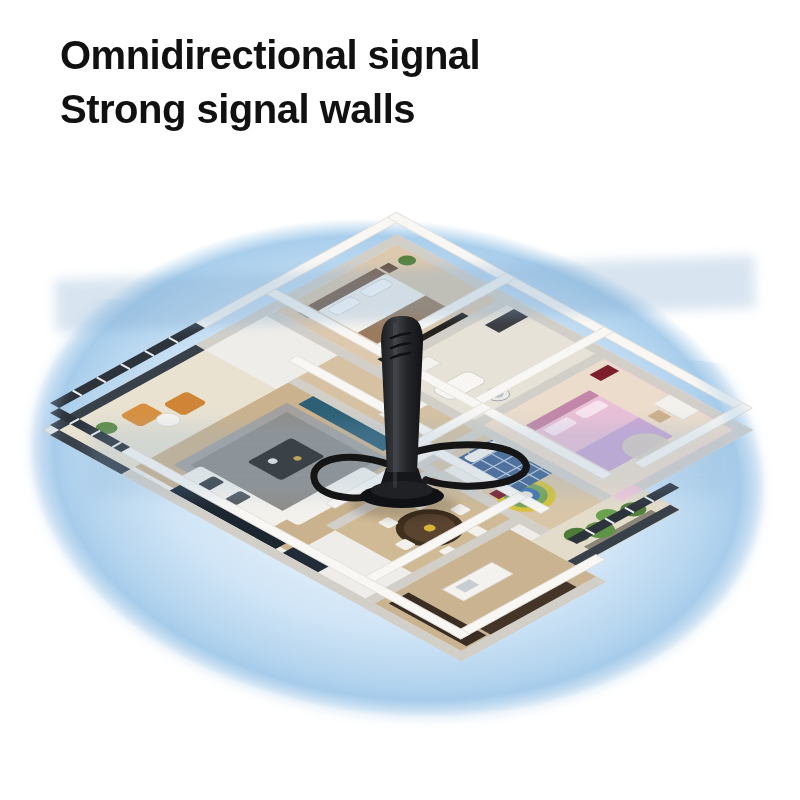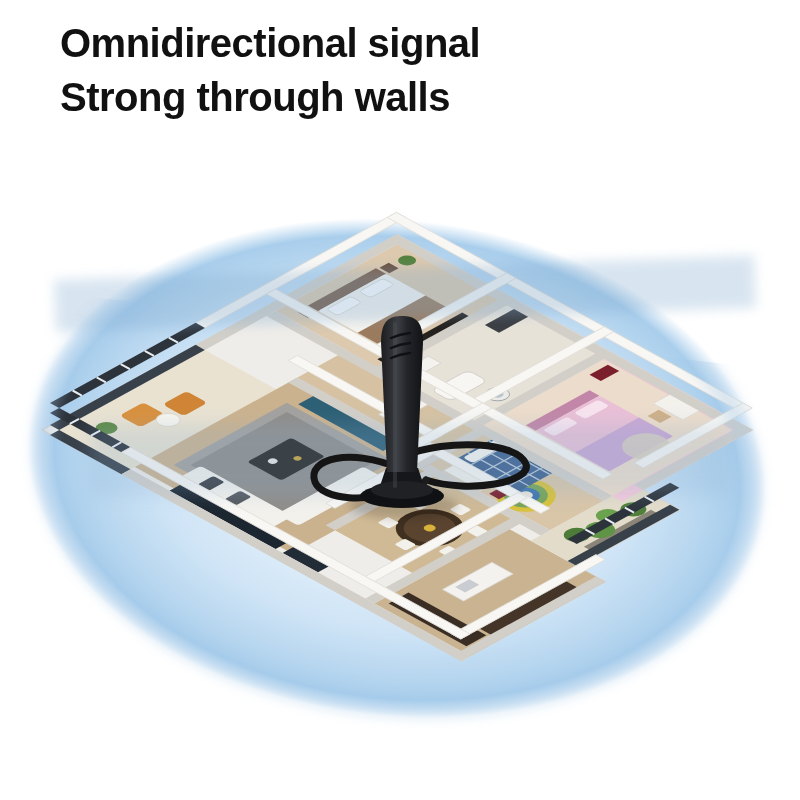--- a/index.html
+++ b/index.html
@@ -4,21 +4,21 @@
 <style>
   html,body{margin:0;padding:0;}
   body{
     width:800px;height:800px;overflow:hidden;
     background:var(--background,#ffffff);
     font-family:"Liberation Sans", sans-serif;
   }
   .stage{position:relative;width:800px;height:800px;background:var(--background,#ffffff);}
   .scene-svg{position:absolute;left:0;top:0;}
   .headline{
-    position:absolute;left:60px;top:16px;
+    position:absolute;left:60px;top:28px;
     color:var(--headline-text,#111111);
     font-weight:700;font-size:40px;line-height:54px;letter-spacing:-0.5px;
   }
   .headline div{white-space:nowrap;}
 </style>
 </head>
 <body>
 
 <div class="stage">
 
@@ -232,16 +232,16 @@
       <g stroke="#101114" stroke-width="2.4" stroke-linecap="round">
         <path d="M391,338 Q400,334 410,333" fill="none"></path>
         <path d="M391,348 Q400,344 410,343" fill="none"></path>
         <path d="M391,358 Q400,354 410,353" fill="none"></path>
       </g>
     </g>
   </svg>
 
   <div class="headline">
     <div>Omnidirectional signal</div>
-    <div>Strong through walls</div>
+    <div>Strong signal walls</div>
   </div>
 
 </div>
 
 </body></html>

